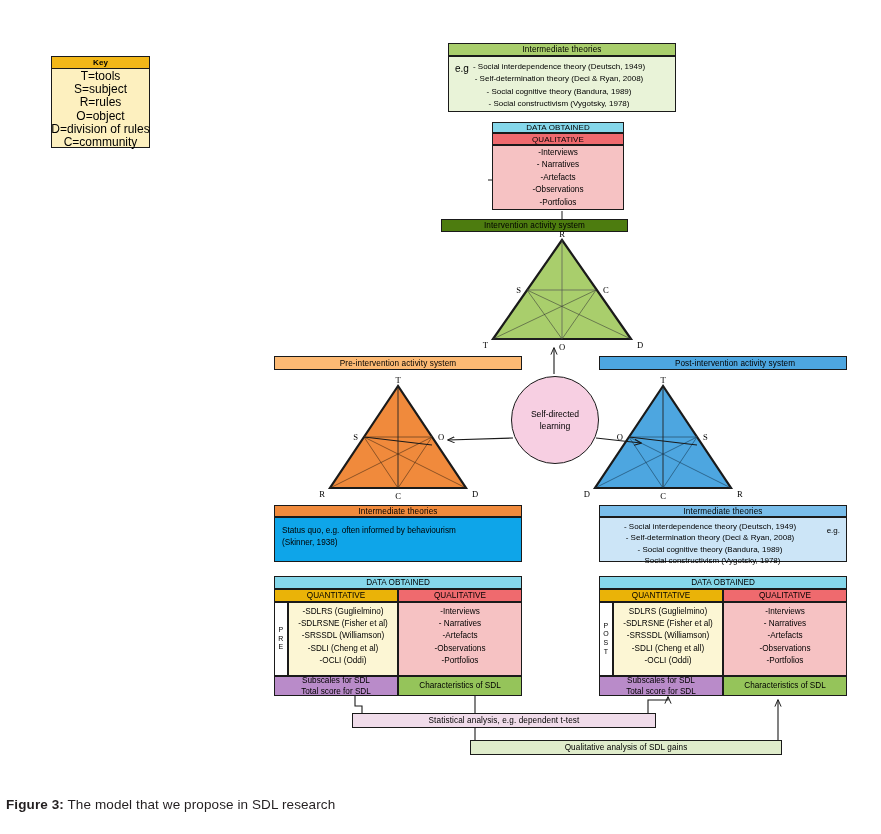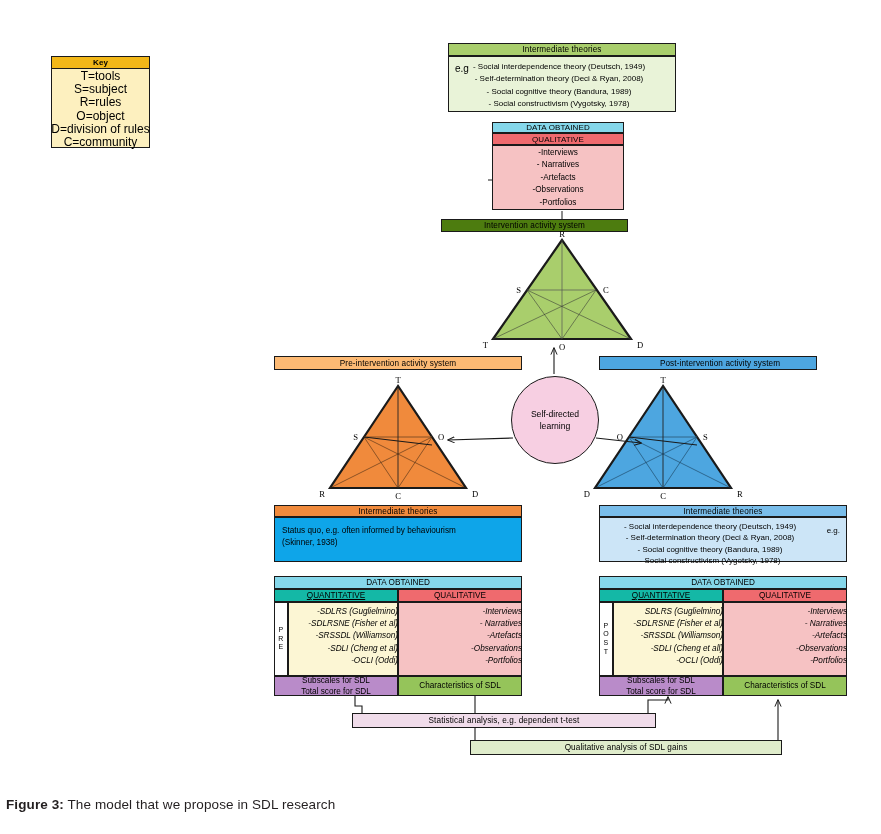--- a/index.html
+++ b/index.html
@@ -34,48 +34,48 @@
   
   #do-top-h{left:492px;top:122px;width:132px;height:11px;background:#85d7ea;font-size:8px;}
   #do-top-q{left:492px;top:133px;width:132px;height:12px;background:#ef6a6e;font-size:8px;}
   #do-top-b{left:492px;top:145px;width:132px;height:65px;background:#f6c2c3;}
   #do-top-list{position:absolute;left:492px;top:147px;width:132px;
        text-align:center;font-size:8.2px;line-height:12.4px;}
 
   
   #as-green{left:441px;top:219px;width:187px;height:13px;background:#4d7c0f;}
   #as-orange{left:274px;top:356px;width:248px;height:14px;background:#fdba74;}
-  #as-blue{left:599px;top:356px;width:218px;height:14px;background:#4da6e0;padding-left:24px;}
+  #as-blue{left:599px;top:356px;width:248px;height:14px;background:#4da6e0;padding-left:24px;}
 
   
   #it-l-h{left:274px;top:505px;width:248px;height:12px;background:#f08a3c;}
   #it-l-b{left:274px;top:517px;width:248px;height:45px;background:#0ea5e9;}
   #it-l-b p{margin:0;font-size:8.2px;line-height:12.4px;}
   #it-r-h{left:599px;top:505px;width:248px;height:12px;background:#79bdea;}
   #it-r-b{left:599px;top:517px;width:248px;height:45px;background:#cce5f7;}
   #it-r-b ul{margin:0;padding:3px 26px 0 0;list-style:none;text-align:center;}
   #it-r-b li{font-size:8px;line-height:11.4px;white-space:nowrap;}
   #it-r-b .eg{position:absolute;right:6px;top:7px;font-size:8px;}
   .dt-top{position:absolute;box-sizing:border-box;border:1.5px solid #1a1a1a;
       background:#85d7ea;display:flex;align-items:center;justify-content:center;
       font-size:8.2px;}
   .dt-sub{position:absolute;box-sizing:border-box;border:1.5px solid #1a1a1a;
       display:flex;align-items:center;justify-content:center;font-size:8.2px;}
-  .dt-quant{background:#14b8a6;text-decoration:underline;}
+  .dt-quant{background:#eab308;}
   .dt-qual{background:#ef6a6e;}
   .dt-cell{position:absolute;box-sizing:border-box;border:1.5px solid #1a1a1a;}
   .cell-quant{background:#fcf6d4;}
   .cell-qual{background:#f6c2c3;}
   .cell-purple{background:#b98bc9;}
   .cell-green{background:#95c košer;}
   .cell-green{background:#95c45a;}
   .side-lbl{position:absolute;box-sizing:border-box;border:1.5px solid #1a1a1a;
       background:#ffffff;display:flex;flex-direction:column;align-items:center;
       justify-content:center;font-size:7px;line-height:8.6px;letter-spacing:.2px;}
-  .lst{position:absolute;text-align:right;font-size:8.2px;line-height:12.2px;font-style:italic;}
+  .lst{position:absolute;text-align:center;font-size:8.2px;line-height:12.2px;}
   .cellTxt{position:absolute;text-align:center;font-size:8.2px;line-height:11.4px;
       display:flex;flex-direction:column;align-items:center;justify-content:center;}
 
   
   #stat-bar{left:352px;top:713px;width:304px;height:15px;background:#f0dcea;
       font-size:8.2px;}
   #qual-bar{left:470px;top:740px;width:312px;height:15px;background:#dfeccb;
       font-size:8.2px;}
 
   

